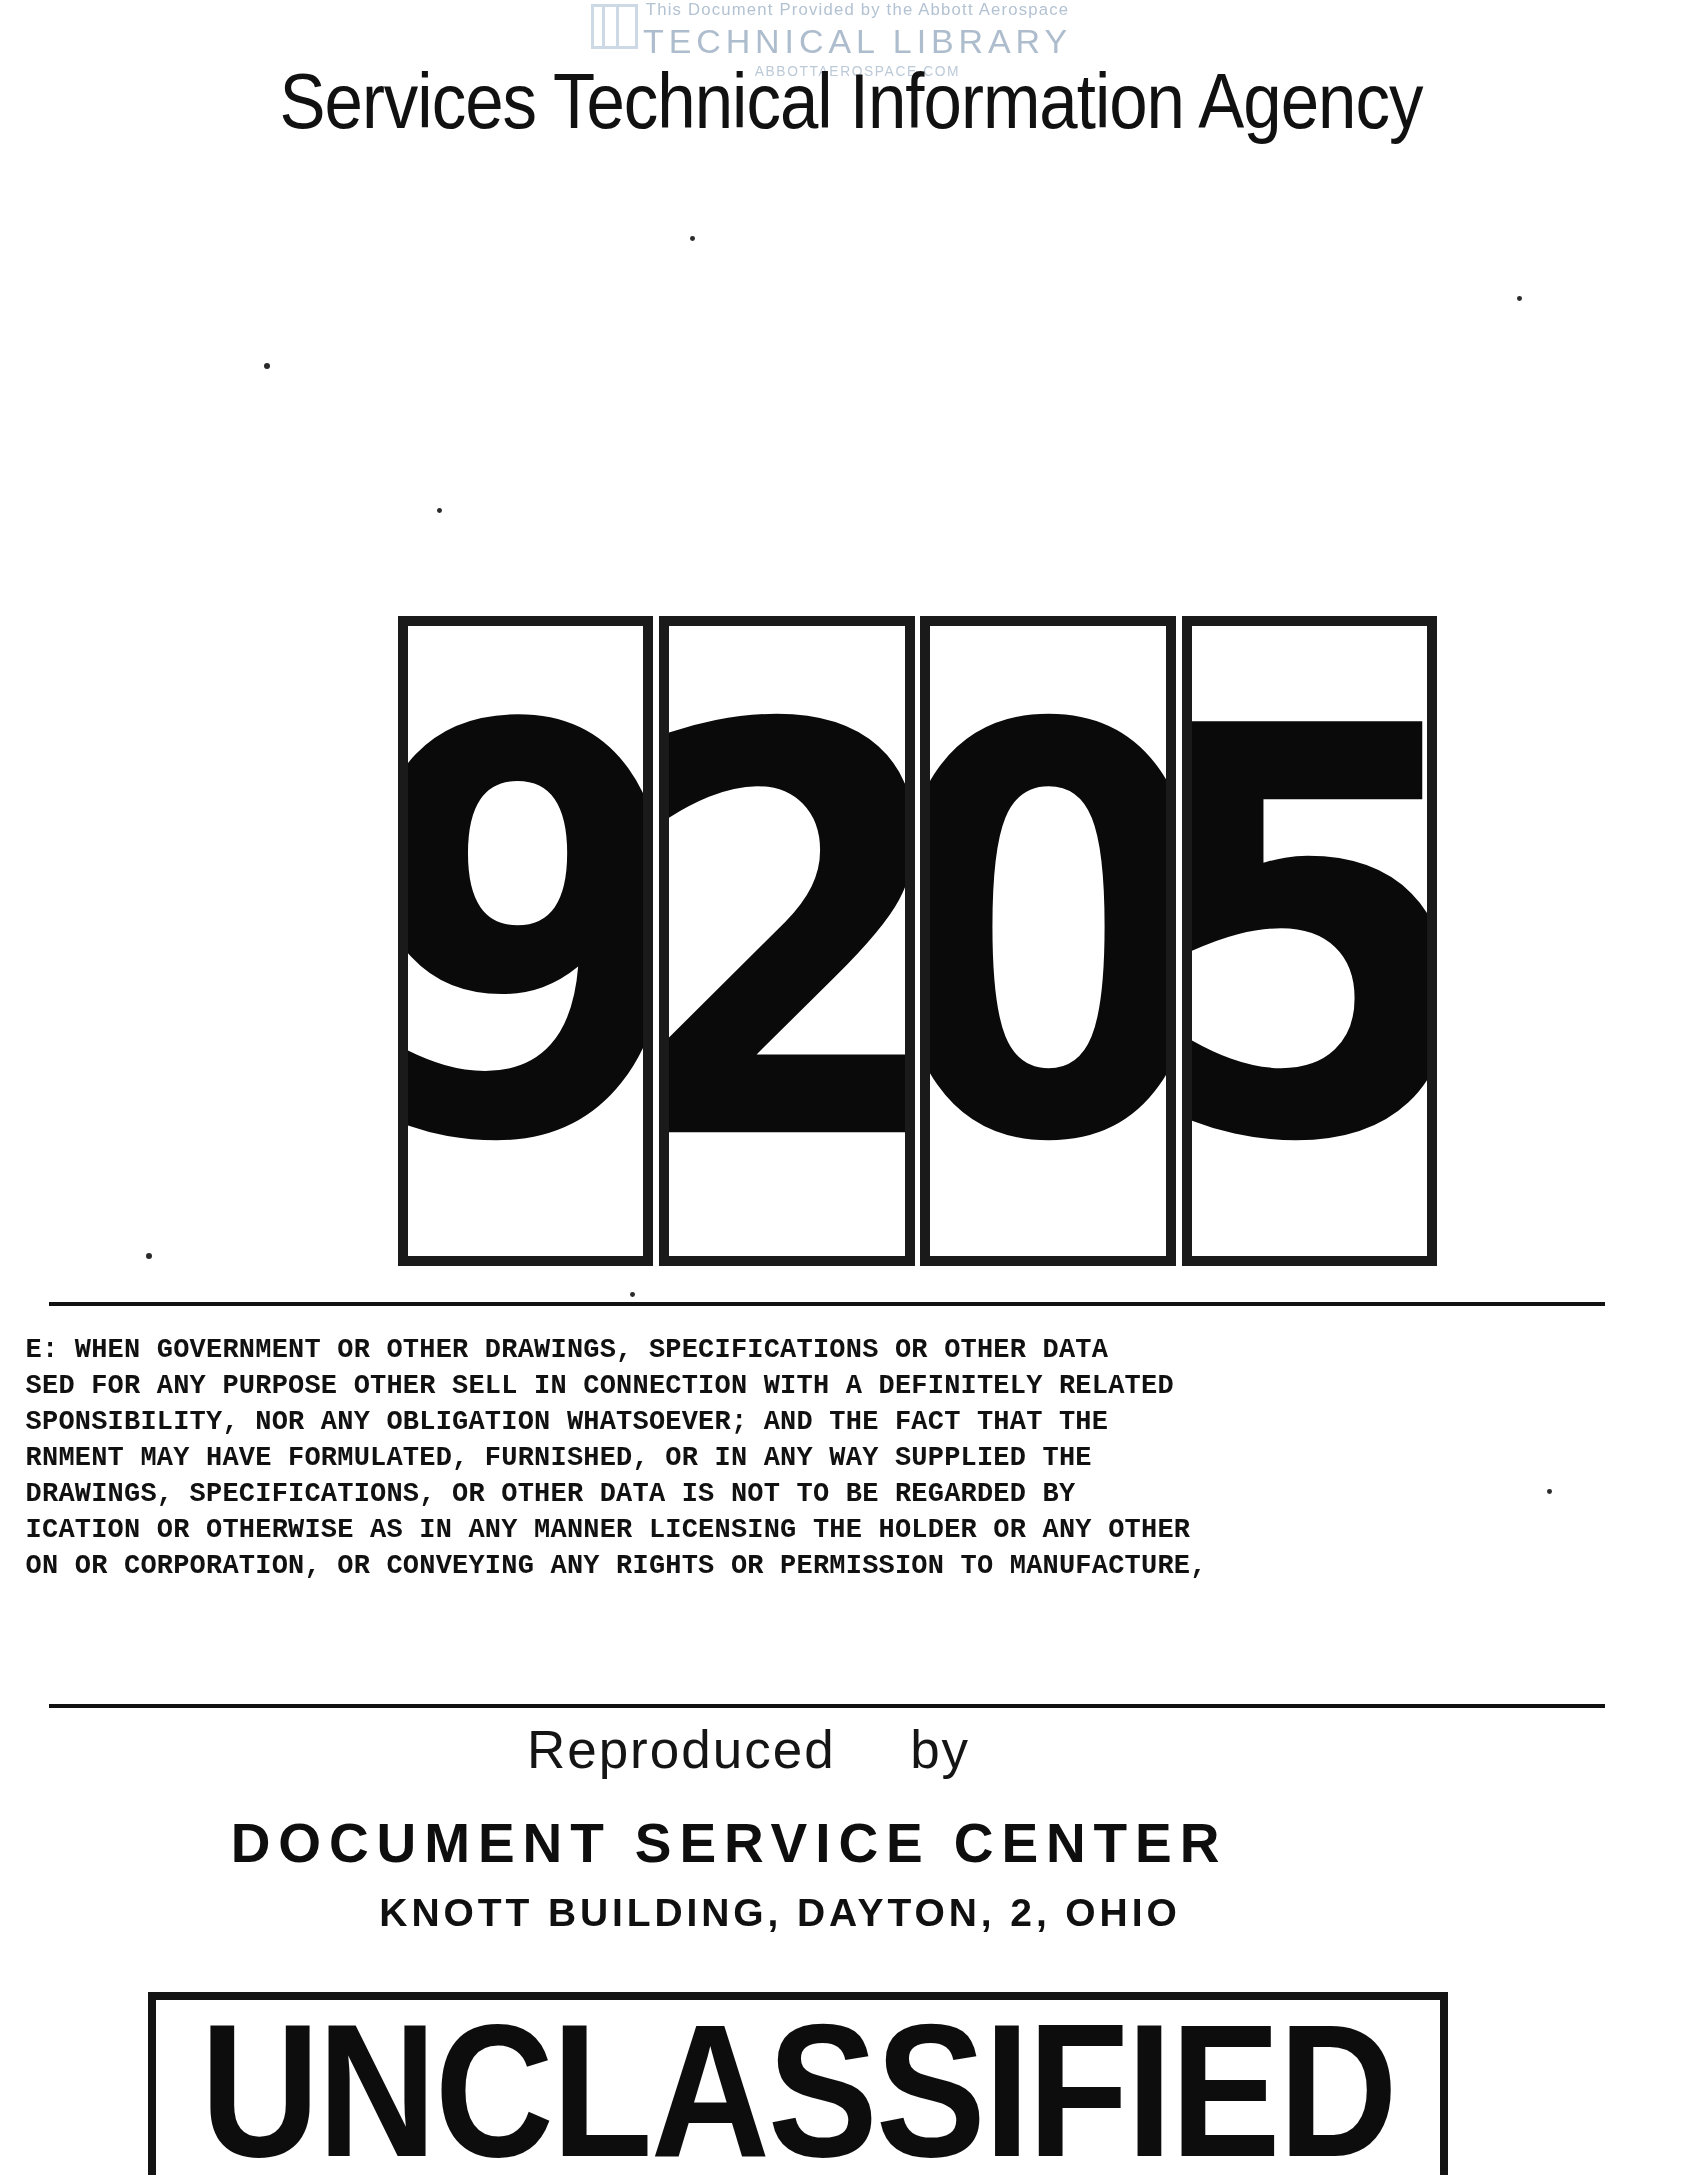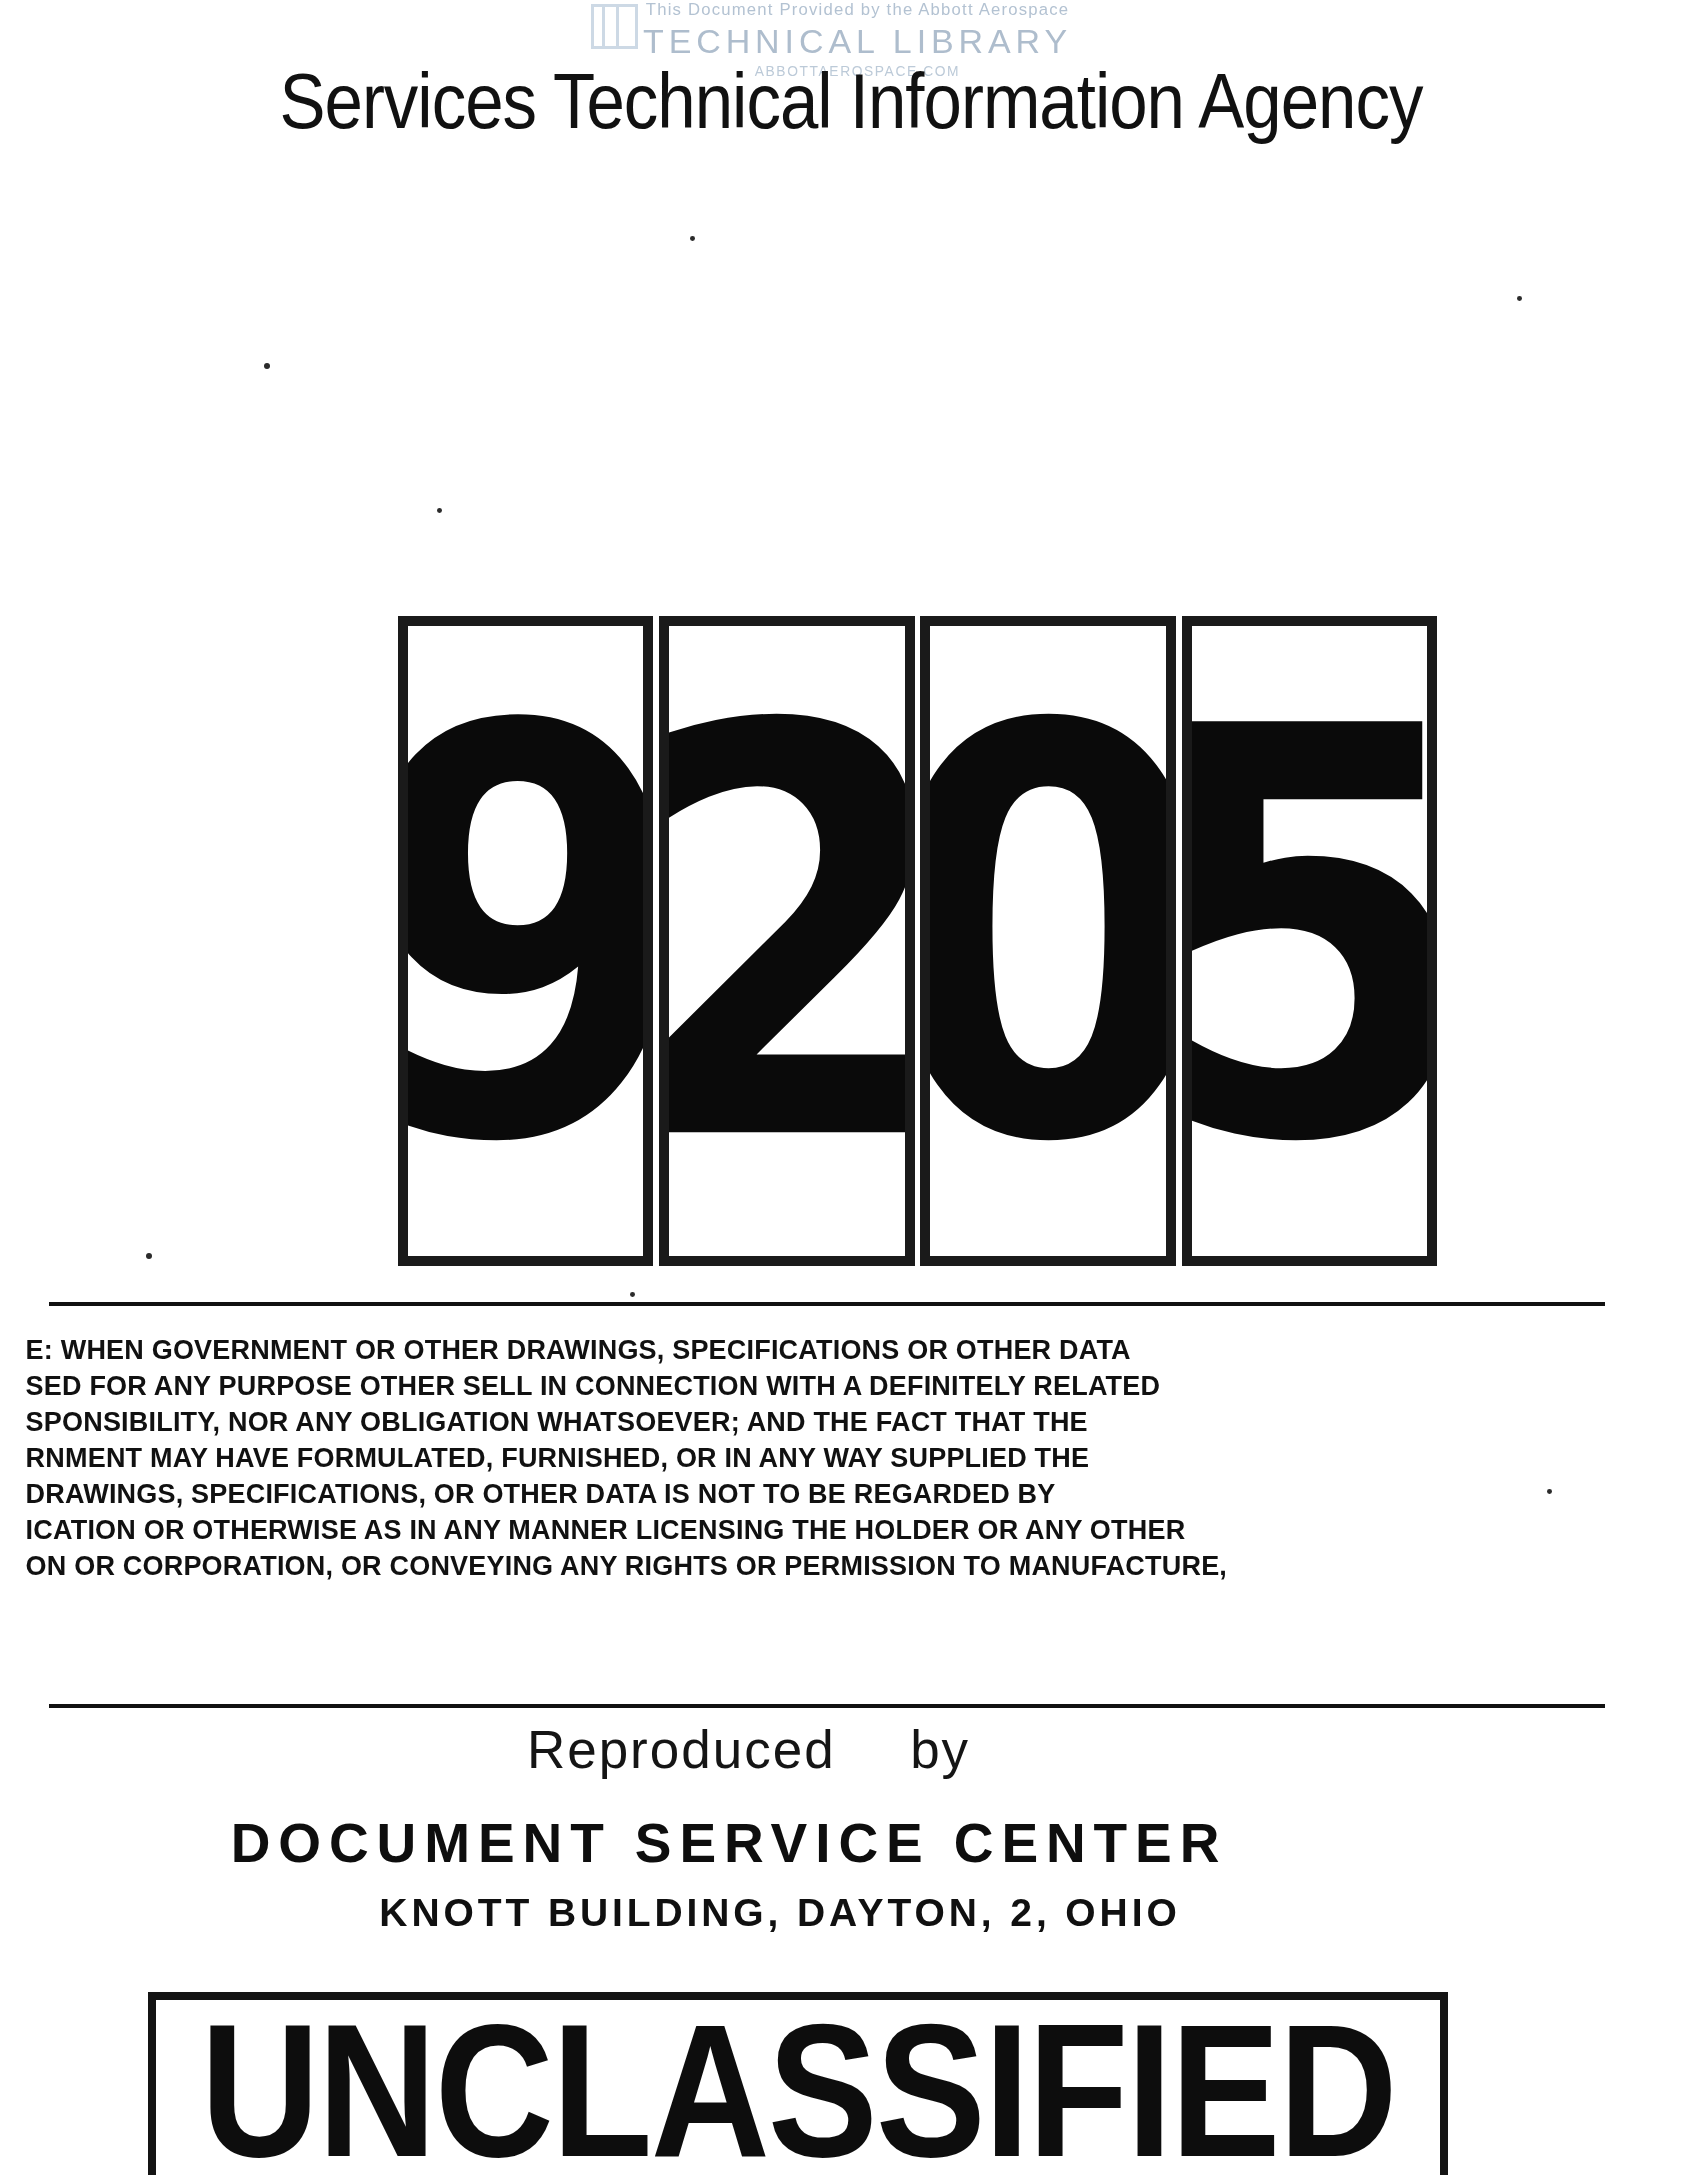--- a/index.html
+++ b/index.html
@@ -141,21 +141,21 @@
     background: #111;
   }
   .rule-top { top: 1302px; }
   .rule-bottom { top: 1704px; }
 
   .notice {
     position: absolute;
     top: 1332px;
     left: 25.6px;
     width: 1616px;
-    font-family: Liberation Sans, sans-serif;
+    font-family: Liberation Mono, monospace;
     font-weight: bold;
     font-size: 27px;
     line-height: 36px;
     letter-spacing: 0.2px;
     color: #111;
     white-space: nowrap;
   }
   .notice div { overflow: hidden; }
 
   

